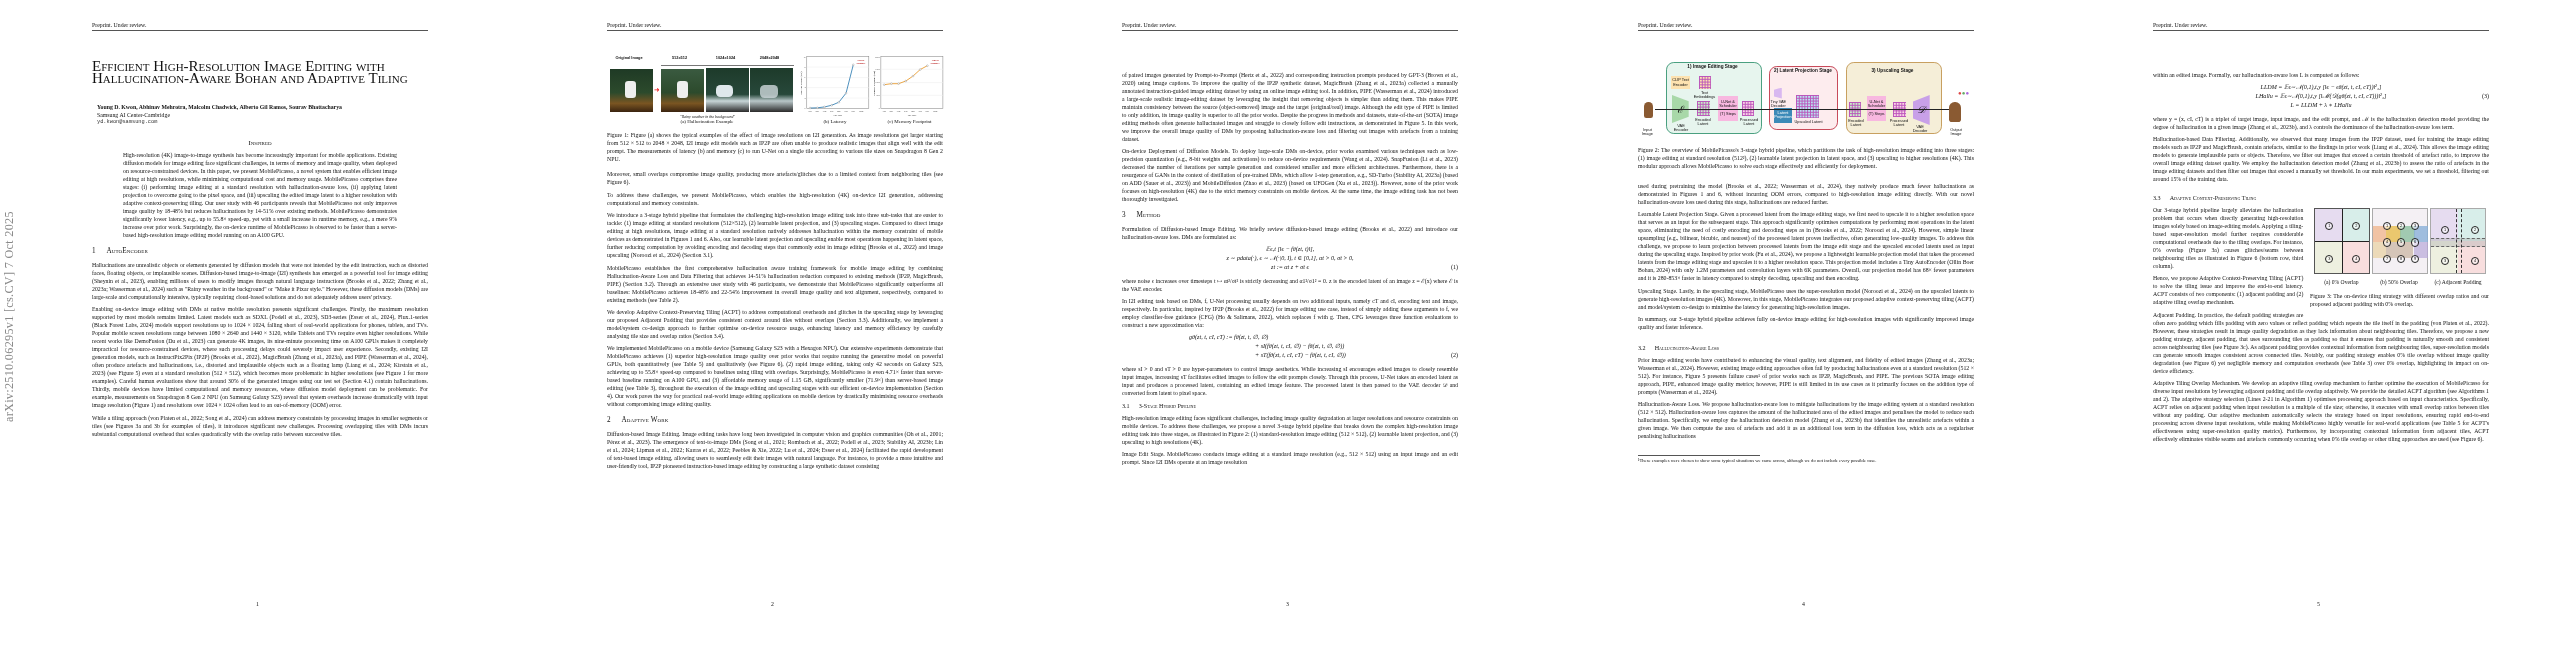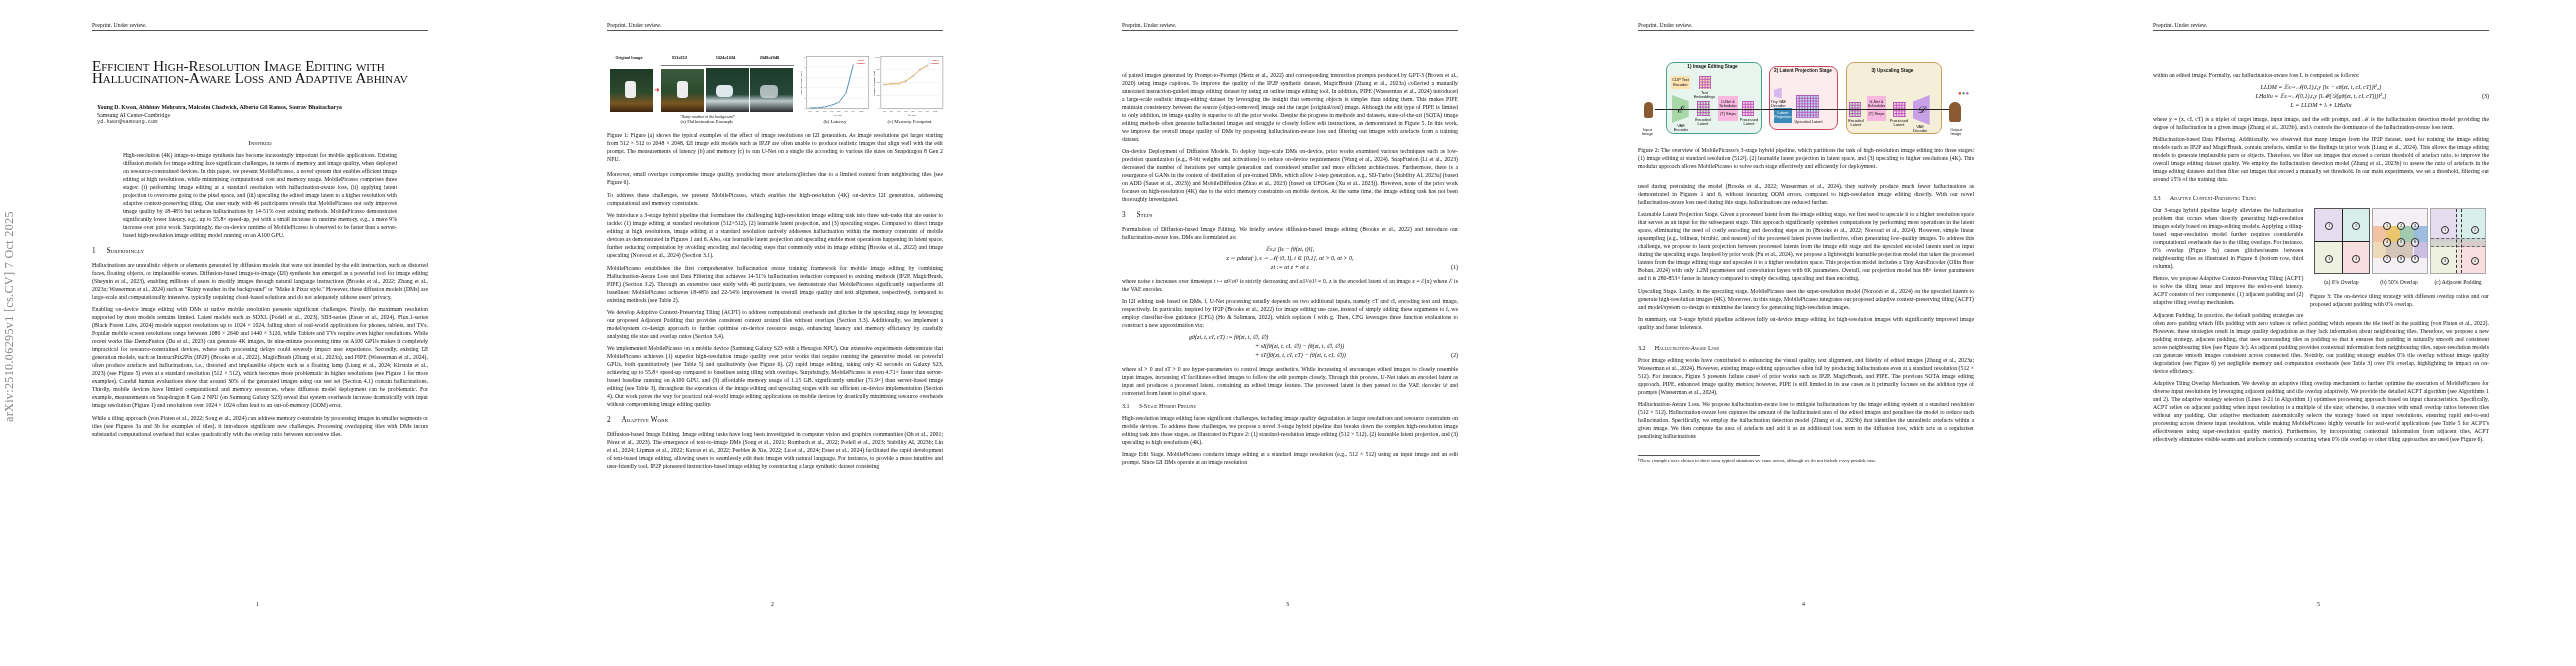--- a/index.html
+++ b/index.html
@@ -37,28 +37,28 @@
 </style>
 </head>
 <body>
 
 <div class="page" style="left:0;">
   <div class="arxiv">arXiv:2510.06295v1  [cs.CV]  7 Oct 2025</div>
   <div class="runhead">Preprint. Under review.</div>
   <div class="content">
     <div class="title">
       <div>Efficient High-Resolution Image Editing with</div>
-      <div>Hallucination-Aware Loss and Adaptive Abhinav</div>
+      <div>Hallucination-Aware Bohan and Adaptive Tiling</div>
     </div>
     <div class="authors">Young D. Kwon, Abhinav Mehrotra, Malcolm Chadwick, Alberto Gil Ramos, Sourav Bhattacharya</div>
     <div class="affil">Samsung AI Center-Cambridge</div>
     <div class="email">yd.kwon@samsung.com</div>
     <div class="abs-title">Inspired</div>
     <p class="abstract">High-resolution (4K) image-to-image synthesis has become increasingly important for mobile applications. Existing diffusion models for image editing face significant challenges, in terms of memory and image quality, when deployed on resource-constrained devices. In this paper, we present MobilePicasso, a novel system that enables efficient image editing at high resolutions, while minimising computational cost and memory usage. MobilePicasso comprises three stages: (i) performing image editing at a standard resolution with hallucination-aware loss, (ii) applying latent projection to overcome going to the pixel space, and (iii) upscaling the edited image latent to a higher resolution with adaptive context-preserving tiling. Our user study with 46 participants reveals that MobilePicasso not only improves image quality by 18-48% but reduces hallucinations by 14-51% over existing methods. MobilePicasso demonstrates significantly lower latency, e.g., up to 55.8× speed-up, yet with a small increase in runtime memory, e.g., a mere 9% increase over prior work. Surprisingly, the on-device runtime of MobilePicasso is observed to be faster than a server-based high-resolution image editing model running on an A100 GPU.</p>
-    <div class="h1"><span class="num">1</span><span>Surprisingly</span></div>
+    <div class="h1"><span class="num">1</span><span>AutoEncoder</span></div>
     <p>Hallucinations are unrealistic objects or elements generated by diffusion models that were not intended by the edit instruction, such as distorted faces, floating objects, or implausible scenes. Diffusion-based image-to-image (I2I) synthesis has emerged as a powerful tool for image editing (Sheynin et al., 2023), enabling millions of users to modify images through natural language instructions (Brooks et al., 2022; Zhang et al., 2023a; Wasserman et al., 2024) such as "Rainy weather in the background" or "Make it Pixar style." However, these diffusion models (DMs) are large-scale and computationally intensive, typically requiring cloud-based solutions and do not adequately address users' privacy.</p>
     <p>Enabling on-device image editing with DMs at native mobile resolution presents significant challenges. Firstly, the maximum resolution supported by most models remains limited. Latest models such as SDXL (Podell et al., 2023), SD3-series (Esser et al., 2024), Flux.1-series (Black Forest Labs, 2024) models support resolutions up to 1024 × 1024, falling short of real-world applications for phones, tablets, and TVs. Popular mobile screen resolutions range between 1080 × 2640 and 1440 × 3120, while Tablets and TVs require even higher resolutions. While recent works like DemoFusion (Du et al., 2023) can generate 4K images, its nine-minute processing time on A100 GPUs makes it completely impractical for resource-constrained devices, where such processing delays could severely impact user experience. Secondly, existing I2I generation models, such as InstructPix2Pix (IP2P) (Brooks et al., 2022), MagicBrush (Zhang et al., 2023a), and PIPE (Wasserman et al., 2024), often produce artefacts and hallucinations, i.e., distorted and implausible objects such as a floating lamp (Liang et al., 2024; Kirstain et al., 2023) (see Figure 5) even at a standard resolution (512 × 512), which becomes more problematic in higher resolutions (see Figure 1 for more examples). Careful human evaluations show that around 30% of the generated images using our test set (Section 4.1) contain hallucinations. Thirdly, mobile devices have limited computational and memory resources, where diffusion model deployment can be problematic. For example, measurements on Snapdragon 8 Gen 2 NPU (on Samsung Galaxy S23) reveal that system overheads increase dramatically with input image resolution (Figure 1) and resolutions over 1024 × 1024 often lead to an out-of-memory (OOM) error.</p>
     <p>While a tiling approach (von Platen et al., 2022; Song et al., 2024) can address memory constraints by processing images in smaller segments or tiles (see Figures 3a and 3b for examples of tiles), it introduces significant new challenges. Processing overlapping tiles with DMs incurs substantial computational overhead that scales quadratically with the overlap ratio between successive tiles.</p>
   </div>
   <div class="pnum">1</div>
 </div>
 
 <div class="page" style="left:515px;">
   <div class="runhead">Preprint. Under review.</div>
   <div class="content" style="top:54px;">
@@ -180,21 +180,21 @@
     <p>Diffusion-based Image Editing. Image editing tasks have long been investigated in computer vision and graphics communities (Oh et al., 2001; Pérez et al., 2023). The emergence of text-to-image DMs (Song et al., 2021; Rombach et al., 2022; Podell et al., 2023; Stability AI, 2023b; Lin et al., 2024; Lipman et al., 2022; Karras et al., 2022; Peebles &amp; Xie, 2022; Lu et al., 2024; Esser et al., 2024) facilitated the rapid development of text-based image editing, allowing users to seamlessly edit their images with natural language. For instance, to provide a more intuitive and user-friendly tool, IP2P pioneered instruction-based image editing by constructing a large synthetic dataset consisting</p>
   </div>
   <div class="pnum">2</div>
 </div>
 
 <div class="page" style="left:1030px;">
   <div class="runhead">Preprint. Under review.</div>
   <div class="content" style="top:71px;">
     <p>of paired images generated by Prompt-to-Prompt (Hertz et al., 2022) and corresponding instruction prompts produced by GPT-3 (Brown et al., 2020) using image captions. To improve the quality of the IP2P synthetic dataset, MagicBrush (Zhang et al., 2023a) collected a manually annotated instruction-guided image editing dataset by using an online image editing tool. In addition, PIPE (Wasserman et al., 2024) introduced a large-scale realistic image-editing dataset by leveraging the insight that removing objects is simpler than adding them. This makes PIPE maintain consistency between the source (object-removed) image and the target (original/real) image. Although the edit type of PIPE is limited to only addition, its image quality is superior to all the prior works. Despite the progress in methods and datasets, state-of-the-art (SOTA) image editing methods often generate hallucinated images and struggle to closely follow edit instructions, as demonstrated in Figure 5. In this work, we improve the overall image quality of DMs by proposing hallucination-aware loss and filtering out images with artefacts from a training dataset.</p>
     <p>On-device Deployment of Diffusion Models. To deploy large-scale DMs on-device, prior works examined various techniques such as low-precision quantization (e.g., 8-bit weights and activations) to reduce on-device requirements (Wang et al., 2024). SnapFusion (Li et al., 2023) decreased the number of iterations per sample generation and considered smaller and more efficient architectures. Furthermore, there is a resurgence of GANs in the context of distillation of pre-trained DMs, which allow 1-step generation, e.g., SD-Turbo (Stability AI, 2023a) (based on ADD (Sauer et al., 2023)) and MobileDiffusion (Zhao et al., 2023) (based on UFOGen (Xu et al., 2023)). However, none of the prior work focuses on high-resolution (4K) due to the strict memory constraints on mobile devices. At the same time, the image editing task has not been thoroughly investigated.</p>
-    <div class="h1"><span class="num">3</span><span>Steps</span></div>
+    <div class="h1"><span class="num">3</span><span>Method</span></div>
     <p>Formulation of Diffusion-based Image Editing. We briefly review diffusion-based image editing (Brooks et al., 2022) and introduce our hallucination-aware loss. DMs are formulated as:</p>
     <div class="eq">
       <div>𝔼ϵ,t [‖ϵ − fθ(zt, t)‖],</div>
       <div>z ∼ pdata(·), ϵ ∼ 𝒩(·|0, I), t ∈ [0,1], αt &gt; 0, σt &gt; 0,</div>
       <div>zt := αt z + σt ϵ</div>
       <span class="eqn">(1)</span>
     </div>
     <p>where noise ϵ increases over timesteps t ↦ αt²/σt² is strictly decreasing and α1²/σ1² = 0. z is the encoded latent of an image z = ℰ(x) where ℰ is the VAE encoder.</p>
     <p>In I2I editing task based on DMs, f, U-Net processing usually depends on two additional inputs, namely cT and cI, encoding text and image, respectively. In particular, inspired by IP2P (Brooks et al., 2022) for image editing use case, instead of simply adding these arguments to f, we employ classifier-free guidance (CFG) (Ho &amp; Salimans, 2022), which replaces f with g. Then, CFG leverages three function evaluations to construct a new approximation via:</p>
     <div class="eq" style="text-align:left;padding-left:67px;">

